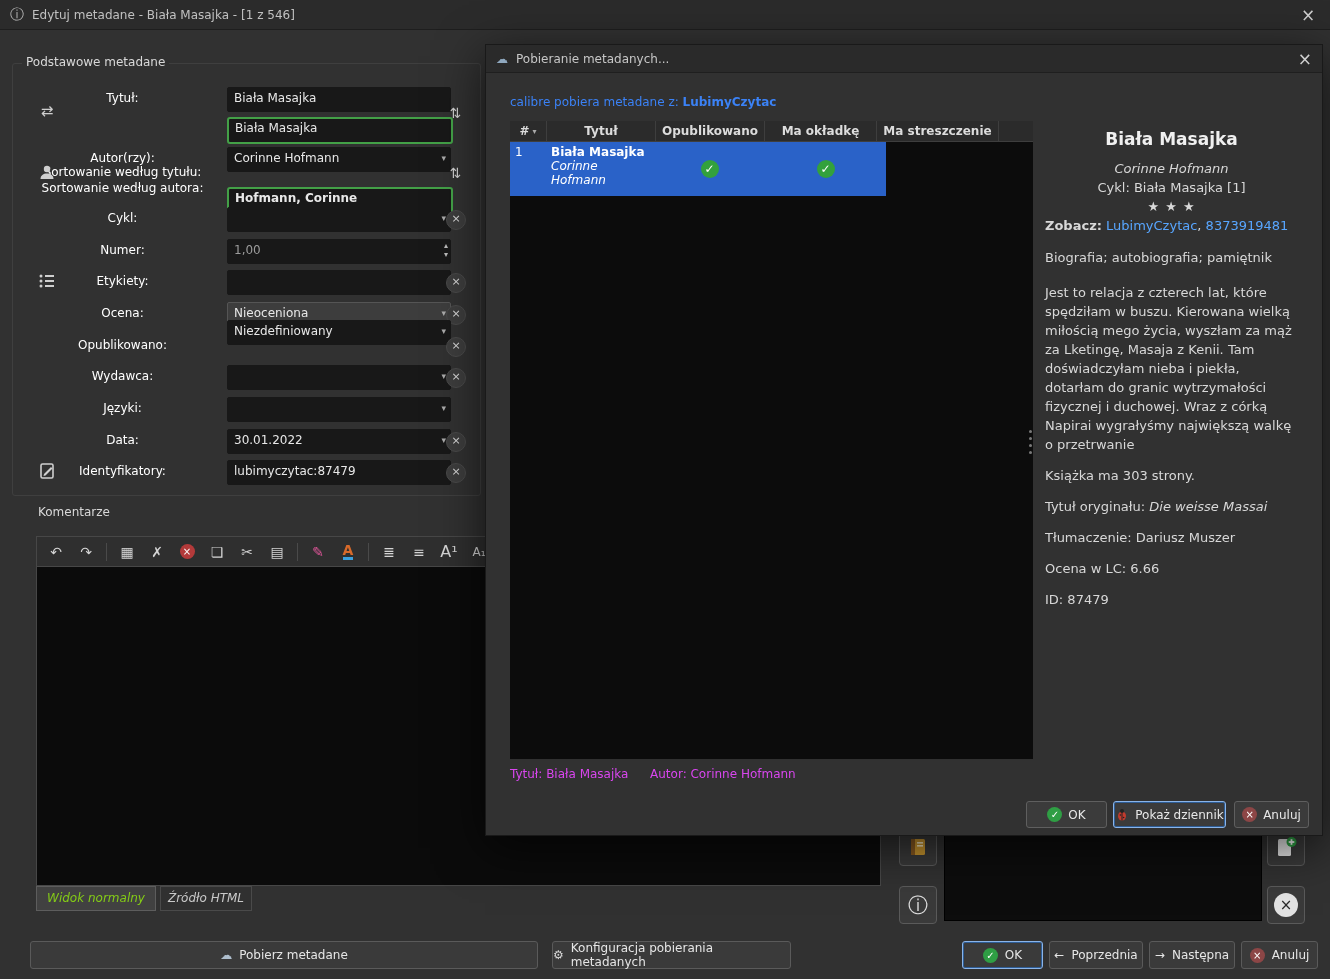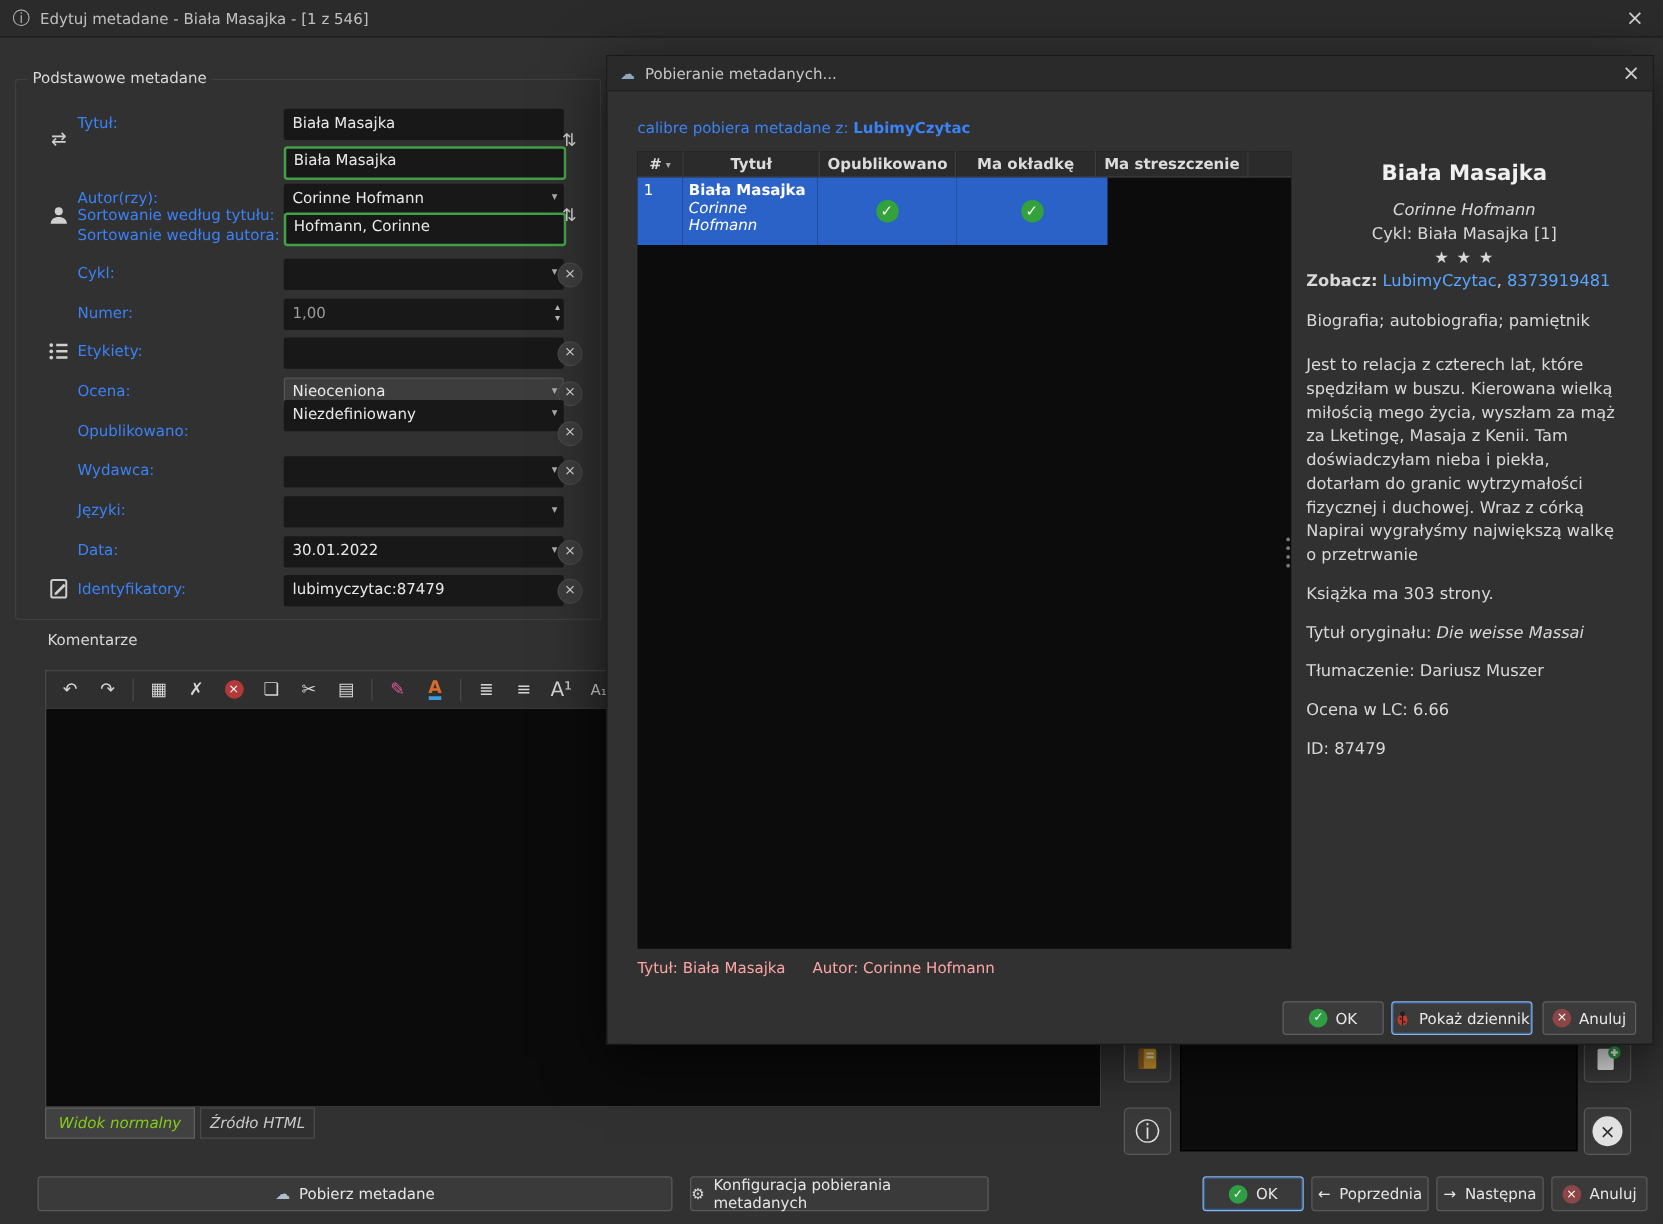--- a/index.html
+++ b/index.html
@@ -10,21 +10,21 @@
   .titlebar{left:0;top:0;width:1330px;height:30px;background:#2b2b2b;border-bottom:1px solid #1e1e1e;
             display:flex;align-items:center;padding:0 10px;color:#c0c0c0;}
   .titlebar .t-icon{margin-right:8px;color:#b9b9b9;font-size:14px;}
   .titlebar .t-close{margin-left:auto;font-size:17px;color:#cfcfcf;width:24px;text-align:center;cursor:default;}
 
   
   .groupbox{border:1px solid #3f3f3f;border-radius:3px;}
   .group-title{position:absolute;background:#313131;padding:0 4px;color:#d9d9d9;}
 
   
-  .flabel{position:absolute;left:62px;width:173px;text-align:left;line-height:23px;color:#3b82f6;}
+  .flabel{position:absolute;left:36px;width:173px;text-align:center;line-height:23px;color:#ffffff;}
   .field{position:absolute;left:227px;width:210px;height:23px;background:#181818;border:1px solid #181818;
          border-radius:2px;color:#e8e8e8;line-height:21px;padding:0 6px;}
   .field.green{border:2px solid #43a047;border-radius:3px;line-height:19px;}
   .field.combo-light{background:#3d3d3d;border:1px solid #555;}
   .dd-arrow{position:absolute;right:4px;top:0;line-height:21px;font-size:9px;color:#aaa;}
   .spinner{position:absolute;right:2px;top:1px;display:flex;flex-direction:column;line-height:9px;font-size:8px;color:#bbb;text-align:center;}
   .clear-btn{position:absolute;left:446px;width:18px;height:18px;border-radius:50%;background:#3d3d3d;border:1px solid #4a4a4a;
              color:#d8d8d8;text-align:center;line-height:16px;font-size:11px;}
   .swap-btn{position:absolute;left:445px;width:21px;height:26px;color:#cfcfcf;text-align:center;line-height:26px;font-size:14px;}
   .side-btn{position:absolute;left:36px;width:22px;height:22px;display:flex;align-items:center;justify-content:center;color:#cfcfcf;}
@@ -76,21 +76,21 @@
 <div class="flabel" style="top:117px;margin-top:44px;">Sortowanie według tytułu:</div>
 <div class="field green" style="top:117px;">Biała Masajka</div>
 
 <div class="flabel" style="top:147px;">Autor(rzy):</div>
 <div class="field" style="top:147px;">
   <span>Corinne Hofmann</span>
   <span class="dd-arrow">▾</span>
 </div>
 
 <div class="flabel" style="top:177px;">Sortowanie według autora:</div>
-<div class="field green" style="top:170px;">Hofmann, Corinne</div>
+<div class="field green" style="top:187px;font-weight:bold;">Hofmann, Corinne</div>
 
 <div class="flabel" style="top:207px;">Cykl:</div>
 <div class="field" style="top:207px;">
   <span></span>
   <span class="dd-arrow">▾</span>
 </div>
 <div class="clear-btn" style="top:210px;">×</div>
 
 <div class="flabel" style="top:239px;">Numer:</div>
 <div class="field" style="top:239px;color:#9b9b9b;">
@@ -338,21 +338,21 @@
     <div class="blk" style="margin-top:16px;">Jest to relacja z czterech lat, które spędziłam w buszu. Kierowana wielką miłością mego życia, wyszłam za mąż za Lketingę, Masaja z Kenii. Tam doświadczyłam nieba i piekła, dotarłam do granic wytrzymałości fizycznej i duchowej. Wraz z córką Napirai wygrałyśmy największą walkę o przetrwanie</div>
     <div class="blk">Książka ma 303 strony.</div>
     <div class="blk">
       <span>Tytuł oryginału: </span><i>Die weisse Massai</i>
     </div>
     <div class="blk">Tłumaczenie: Dariusz Muszer</div>
     <div class="blk">Ocena w LC: 6.66</div>
     <div class="blk">ID: 87479</div>
   </div>
 
-  <div class="abs" style="left:24px;top:722px;color:#fca5a5;">
+  <div class="abs" style="left:24px;top:722px;color:#d946ef;">
     <span>Tytuł: Biała Masajka</span>
     <span style="display:inline-block;width:14px;"></span>
     <span>Autor: Corinne Hofmann</span>
   </div>
 
   <div class="dbtn" style="left:540px;top:756px;width:79px;">
     <span class="mini-circle" style="background:#2f9e44;">✓</span>
     <span>OK</span>
   </div>
   <div class="dbtn focused" style="left:627px;top:756px;width:111px;">

